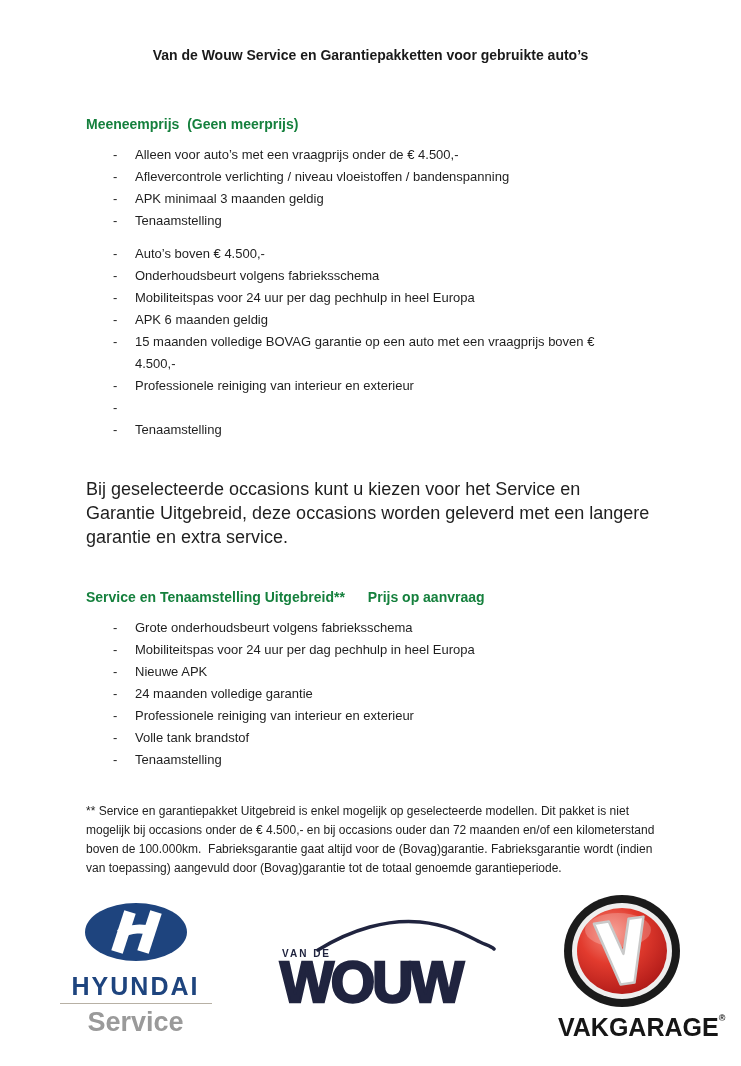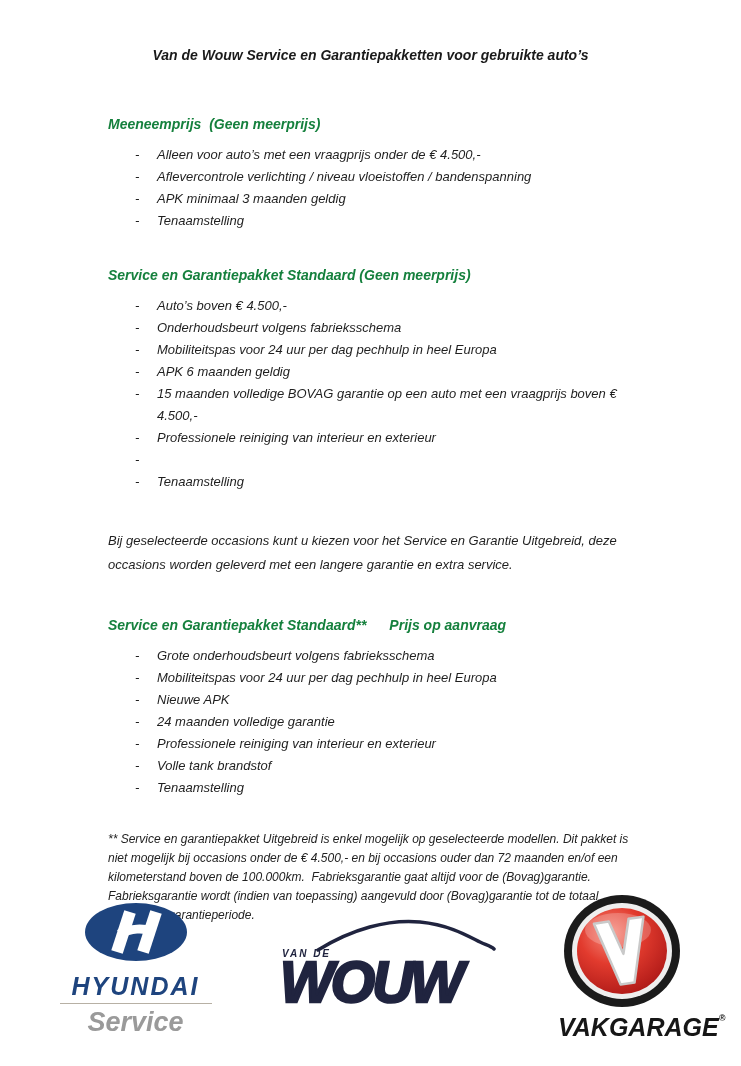--- a/index.html
+++ b/index.html
@@ -3,21 +3,21 @@
 <meta charset="utf-8">
 <style>
   * { margin: 0; padding: 0; box-sizing: border-box; }
   html, body {
     width: 741px; height: 1066px;
     background: #ffffff;
     font-family: "Liberation Sans", sans-serif;
     color: #1f1f1f;
     overflow: hidden;
   }
-  .page { width: 741px; height: 1066px; padding: 0 108px; position: relative; font-style: italic; }
+  .page { width: 741px; height: 1066px; padding: 0 86px; position: relative; }
 
   .title {
     padding-top: 46px;
     font-size: 14px; font-weight: bold;
     text-align: center;
     line-height: 18px;
     color: #1a1a1a;
   }
 
   h2.sec-heading {
@@ -34,21 +34,21 @@
   ul.bullets { list-style: none; margin: 11px 0 0 27px; }
   ul.bullets li {
     display: flex;
     font-size: 13px; line-height: 22px;
   }
   ul.bullets .dash { width: 22px; flex: 0 0 22px; }
   ul.bullets .li-text { max-width: 500px; }
 
   .intro {
     margin-top: 36px;
-    font-size: 13px; line-height: 24px;
+    font-size: 18px; line-height: 24px;
     max-width: 568px;
   }
 
   .footnote {
     margin-top: 31px;
     font-size: 12px; line-height: 19px;
     color: #222222;
     max-width: 570px;
     white-space: pre-wrap;
   }
@@ -118,21 +118,20 @@
           <span class="li-text">APK minimaal 3 maanden geldig</span>
         </li>
       <li>
           <span class="dash">-</span>
           <span class="li-text">Tenaamstelling</span>
         </li>
     </ul>
   </section>
 
   <section class="sec2">
-    <h2 class="sec-heading">Service en Garantiepakket Standaard (Geen meerprijs)</h2>
     <ul class="bullets">
       <li>
           <span class="dash">-</span>
           <span class="li-text">Auto’s boven € 4.500,-</span>
         </li>
       <li>
           <span class="dash">-</span>
           <span class="li-text">Onderhoudsbeurt volgens fabrieksschema</span>
         </li>
       <li>
@@ -158,21 +157,21 @@
           <span class="dash">-</span>
           <span class="li-text">Tenaamstelling</span>
         </li>
     </ul>
   </section>
 
   <p class="intro">Bij geselecteerde occasions kunt u kiezen voor het Service en Garantie Uitgebreid, deze occasions worden geleverd met een langere garantie en extra service.</p>
 
   <section class="sec3">
     <h2 class="sec-heading">
-      <span>Service en Garantiepakket Standaard**</span>
+      <span>Service en Tenaamstelling Uitgebreid**</span>
       <span class="price">Prijs op aanvraag</span>
     </h2>
     <ul class="bullets">
       <li>
           <span class="dash">-</span>
           <span class="li-text">Grote onderhoudsbeurt volgens fabrieksschema</span>
         </li>
       <li>
           <span class="dash">-</span>
           <span class="li-text">Mobiliteitspas voor 24 uur per dag pechhulp in heel Europa</span>

